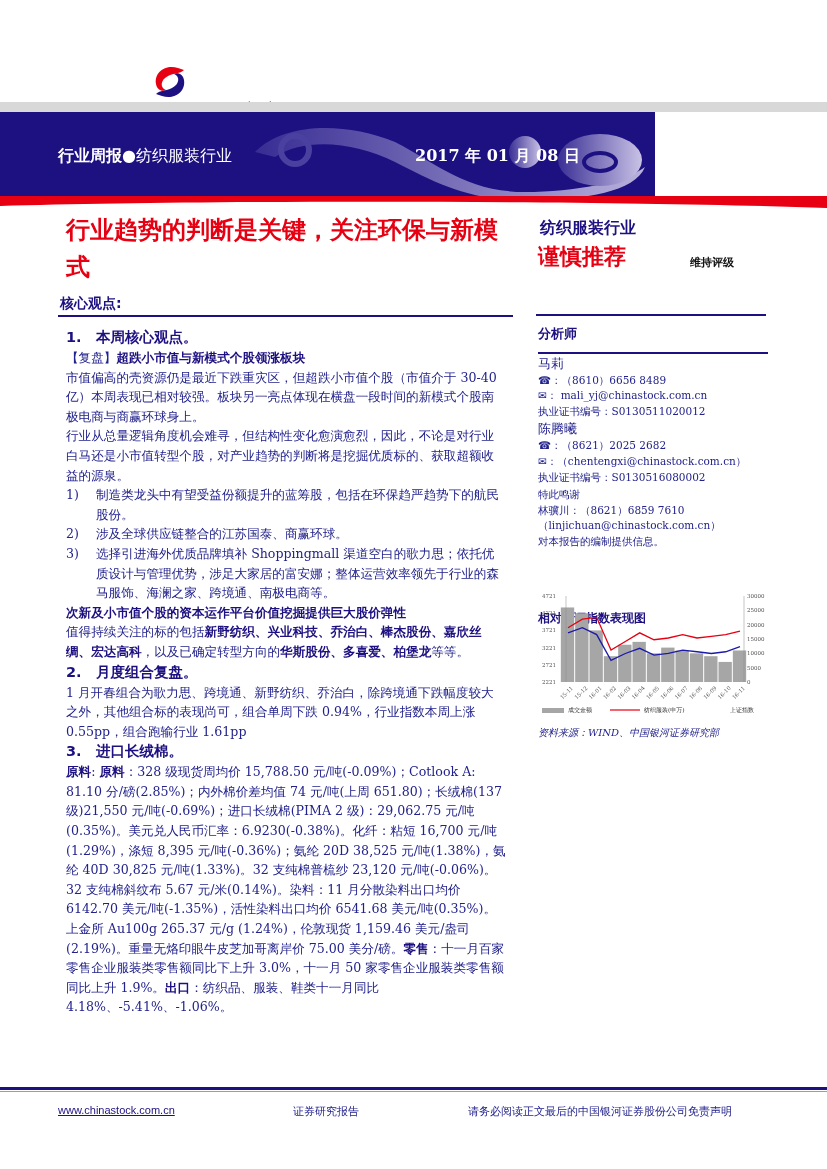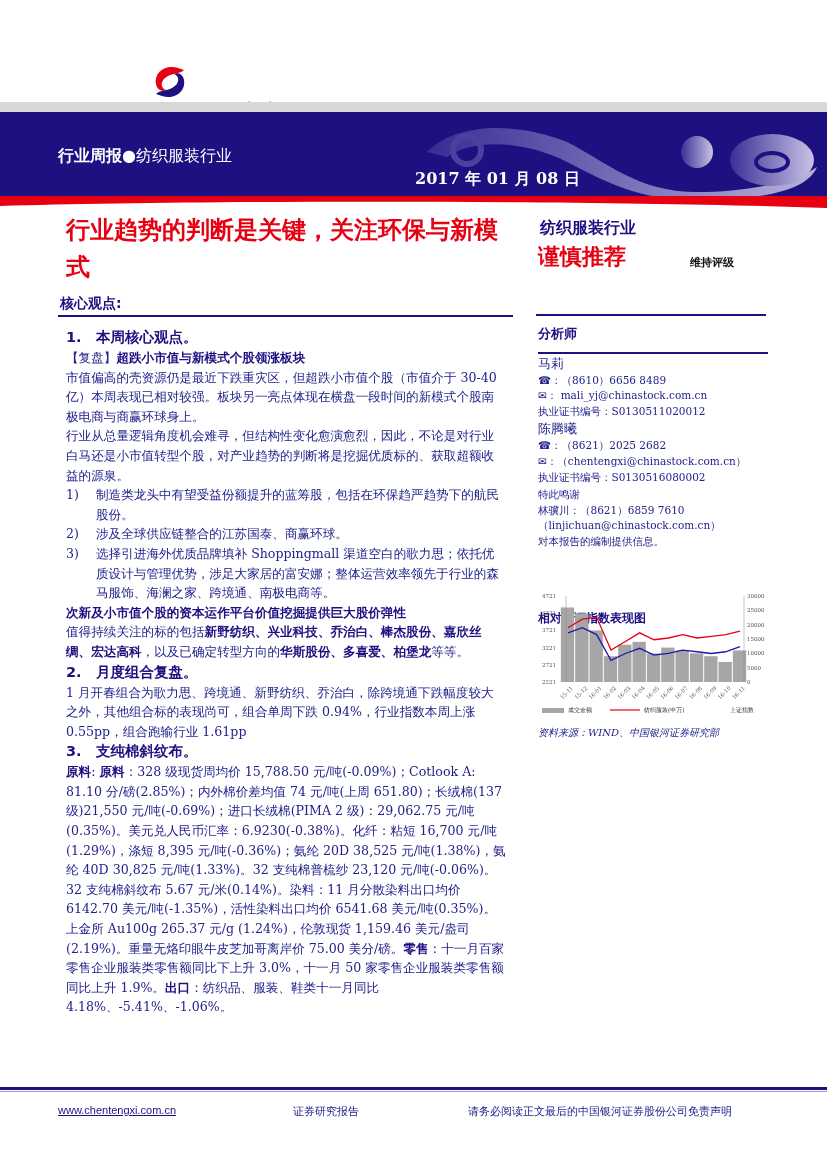--- a/index.html
+++ b/index.html
@@ -3,25 +3,25 @@
 <meta charset="utf-8">
 <style>
   * { margin:0; padding:0; box-sizing:border-box; }
   body { width:827px; height:1169px; background:#fff; position:relative; overflow:hidden;
          font-family:"DejaVu Serif", "Liberation Serif", serif; color:#1a1a8c; }
   .logo { position:absolute; left:56px; top:62px; display:flex; align-items:center;flex-direction:column; }
   .logo-mark { width:40px; height:40px; margin-right:6px; }
   .logo-cn { font-family:"DejaVu Sans","Liberation Sans",sans-serif; font-weight:bold; font-size:25px; color:#111; letter-spacing:1px; line-height:26px; }
   .logo-en { font-family:"Liberation Sans",sans-serif; font-weight:bold; font-size:11.5px; color:#111; letter-spacing:0.2px; }
   .grey-strip { position:absolute; left:0; top:102px; width:827px; height:10px; background:#d8d8d8; }
-  .banner { position:absolute; left:0; top:112px; width:827px; height:88px; background:#1d1080; overflow:hidden; }
+  .banner { position:absolute; left:0; top:112px; width:655px; height:88px; background:#1d1080; overflow:hidden; }
   .banner-swirl { position:absolute; right:0; top:0; width:460px; height:88px; }
   .banner-left { position:absolute; left:58px; top:34px; color:#fff; font-size:16px; }
   .banner-left b { font-weight:bold; }
-  .banner-date { position:absolute; left:415px; top:34px; color:#fff; font-size:16px; font-weight:bold;margin-top:23px; }
+  .banner-date { position:absolute; left:415px; top:34px; color:#fff; font-size:16px; font-weight:bold; }
   .red-stripe { position:absolute; left:0; top:196px; width:827px; height:12px; }
   .title { position:absolute; left:66px; top:212px; width:450px; font-family:"DejaVu Sans",sans-serif; font-weight:bold; font-size:24px; line-height:37px; color:#e60012; }
   .core-label { position:absolute; left:60px; top:295px; font-size:14px; font-weight:bold; color:#1d1080; font-family:"DejaVu Sans",sans-serif; }
   .core-rule { position:absolute; left:58px; top:315px; width:455px; height:2px; background:#1d1080; }
   .industry { position:absolute; left:540px; top:218px; font-family:"DejaVu Sans",sans-serif; font-weight:bold; font-size:16px; color:#1d1080; }
   .rating { position:absolute; left:538px; top:242px; font-family:"DejaVu Sans",sans-serif; font-weight:bold; font-size:22px; color:#e60012;text-align:center; }
   .rating-note { position:absolute; left:663px; top:255px; font-family:Liberation Sans, sans-serif; font-weight:bold; font-size:11px; color:#111;margin-left:27px; }
   .right-rule { position:absolute; left:536px; top:314px; width:230px; height:2px; background:#1d1080; }
   .main { position:absolute; left:66px; top:327px; width:440px; font-size:12.6px; line-height:19.6px; color:#22228c; }
   .main p { margin:0; }
@@ -108,21 +108,21 @@
       <span>涉及全球供应链整合的江苏国泰、商赢环球。</span>
     </div>
   <div class="li">
       <span class="n">3)</span>
       <span>选择引进海外优质品牌填补 Shoppingmall 渠道空白的歌力思；依托优质设计与管理优势，涉足大家居的富安娜；整体运营效率领先于行业的森马服饰、海澜之家、跨境通、南极电商等。</span>
     </div>
   <p class="bold">次新及小市值个股的资本运作平台价值挖掘提供巨大股价弹性</p>
   <p><span>值得持续关注的标的包括</span><span class="bold">新野纺织、兴业科技、乔治白、棒杰股份、嘉欣丝绸、宏达高科</span><span>，以及已确定转型方向的</span><span class="bold">华斯股份、多喜爱、柏堡龙</span><span>等等。</span></p>
   <p class="h"><span class="num">2.</span><span>月度组合复盘。</span></p>
   <p>1 月开春组合为歌力思、跨境通、新野纺织、乔治白，除跨境通下跌幅度较大之外，其他组合标的表现尚可，组合单周下跌 0.94%，行业指数本周上涨 0.55pp，组合跑输行业 1.61pp</p>
-  <p class="h"><span class="num">3.</span><span>支纯棉斜纹布。</span></p>
+  <p class="h"><span class="num">3.</span><span>进口长绒棉。</span></p>
   <p><span class="bold">原料</span>: <span class="bold">原料</span><span>：328 级现货周均价 15,788.50 元/吨(-0.09%)；Cotlook A: 81.10 分/磅(2.85%)；内外棉价差均值 74 元/吨(上周 651.80)；长绒棉(137 级)21,550 元/吨(-0.69%)；进口长绒棉(PIMA 2 级)：29,062.75 元/吨(0.35%)。美元兑人民币汇率：6.9230(-0.38%)。化纤：粘短 16,700 元/吨(1.29%)，涤短 8,395 元/吨(-0.36%)；氨纶 20D 38,525 元/吨(1.38%)，氨纶 40D 30,825 元/吨(1.33%)。32 支纯棉普梳纱 23,120 元/吨(-0.06%)。32 支纯棉斜纹布 5.67 元/米(0.14%)。染料：11 月分散染料出口均价 6142.70 美元/吨(-1.35%)，活性染料出口均价 6541.68 美元/吨(0.35%)。上金所 Au100g 265.37 元/g (1.24%)，伦敦现货 1,159.46 美元/盎司(2.19%)。重量无烙印眼牛皮芝加哥离岸价 75.00 美分/磅。</span><span class="bold">零售</span><span>：十一月百家零售企业服装类零售额同比下上升 3.0%，十一月 50 家零售企业服装类零售额同比上升 1.9%。</span><span class="bold">出口</span><span>：纺织品、服装、鞋类十一月同比 4.18%、-5.41%、-1.06%。</span></p>
 </div>
 
 <div class="analyst">
   <div class="analyst-head">分析师</div>
   <div class="name">马莉</div>
   <div><span>☎</span><span>：（8610）6656 8489</span></div>
   <div><span>✉</span><span>： mali_yj@chinastock.com.cn</span></div>
   <div>执业证书编号：S0130511020012</div>
   <div class="name">陈腾曦</div>
@@ -186,15 +186,15 @@
     <rect x="2" y="118" width="22" height="5" fill="#a6a6a6"></rect>
     <text x="28" y="122" font-size="6" fill="#333">成交金额</text>
     <line x1="70" y1="120" x2="100" y2="120" stroke="#e60012" stroke-width="1.2"></line>
     <text x="104" y="122" font-size="6" fill="#333">纺织服装(申万)</text>
     <text x="190" y="122" font-size="6" fill="#333">上证指数</text>
   </svg>
 <div class="source">资料来源：WIND、中国银河证券研究部</div>
 
 <div class="footer-rule1"></div>
 <div class="footer-rule2"></div>
-<div class="footer footer-url">www.chentengxi.com.cn</div>
+<div class="footer footer-url">www.chinastock.com.cn</div>
 <div class="footer footer-mid">证券研究报告</div>
 <div class="footer footer-right">请务必阅读正文最后的中国银河证券股份公司免责声明</div>
 
 </body></html>

